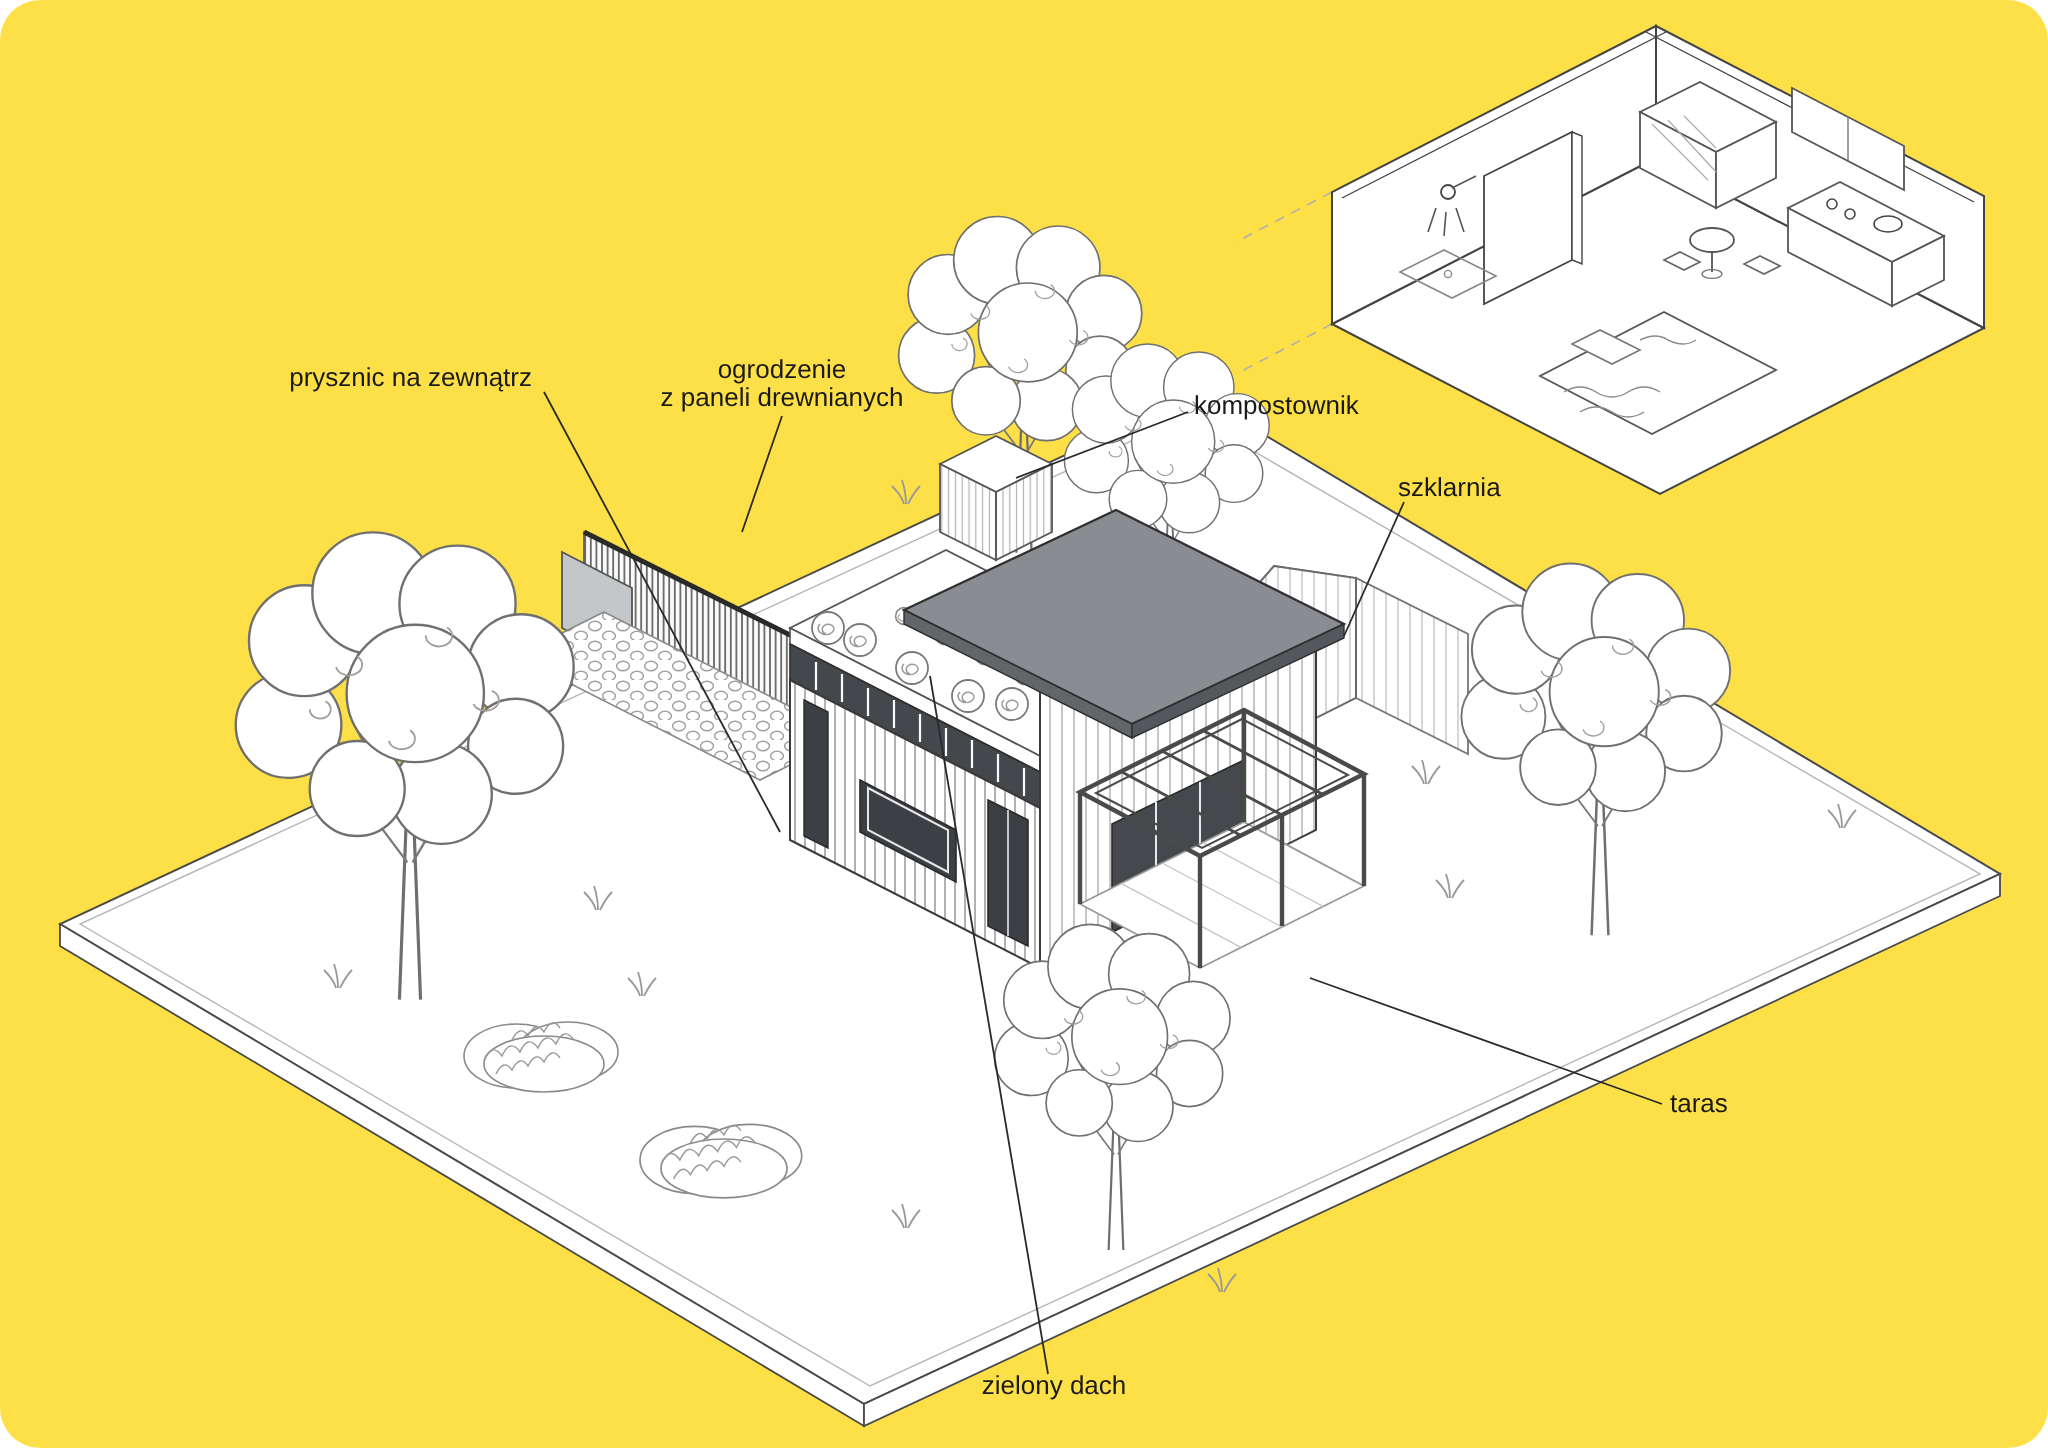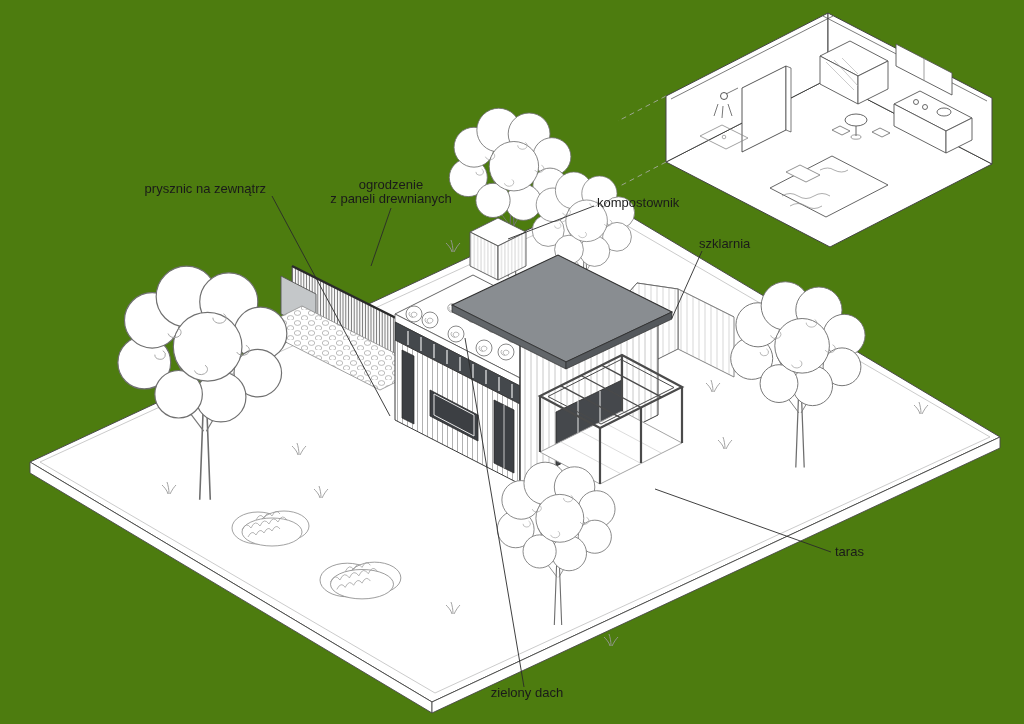--- a/index.html
+++ b/index.html
@@ -1,16 +1,16 @@
 <!DOCTYPE html>
 <html><head>
 <meta charset="utf-8">
 <style>
   html,body{margin:0;padding:0;background:#ffffff;}
-  #stage{position:relative;width:1024px;height:724px;background:#4d7c0f;overflow:hidden;}
+  #stage{position:relative;width:1024px;height:724px;background:#fde047;overflow:hidden;border-radius:20px;}
   svg{position:absolute;left:0;top:0;}
   .lbl{font-family:"Liberation Sans",sans-serif;font-size:13px;fill:#1a1a1a;}
   .leader{stroke:#2a2a2a;stroke-width:0.9;fill:none;}
 </style>
 </head>
 <body>
 
 <div id="stage">
 <svg width="1024" height="724" viewBox="0 0 1024 724">
   <defs>

